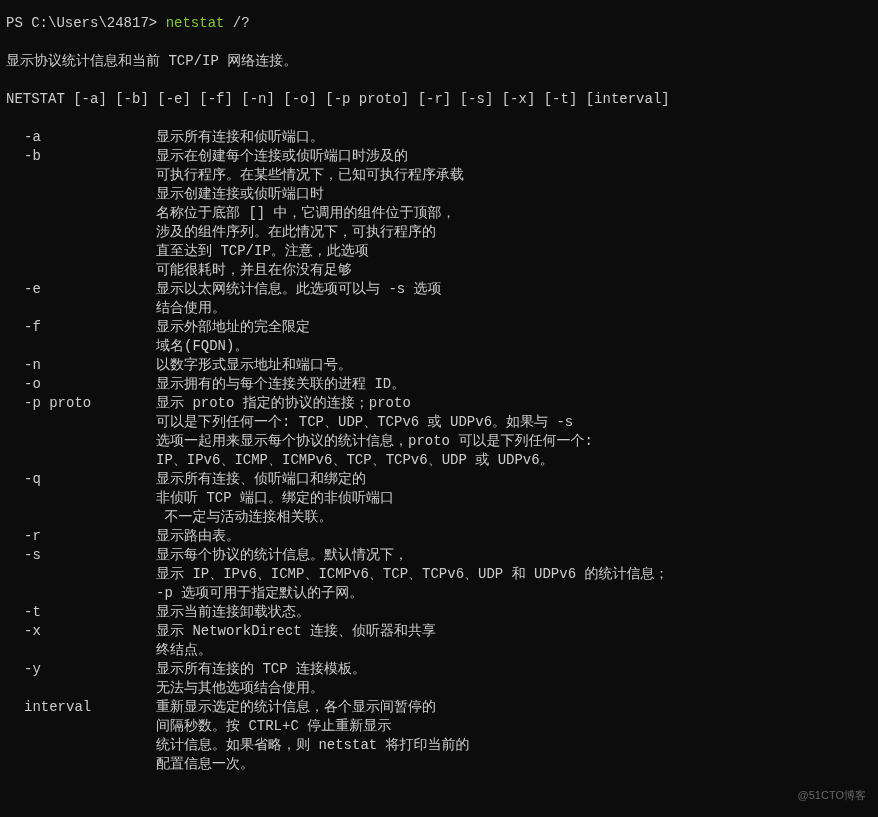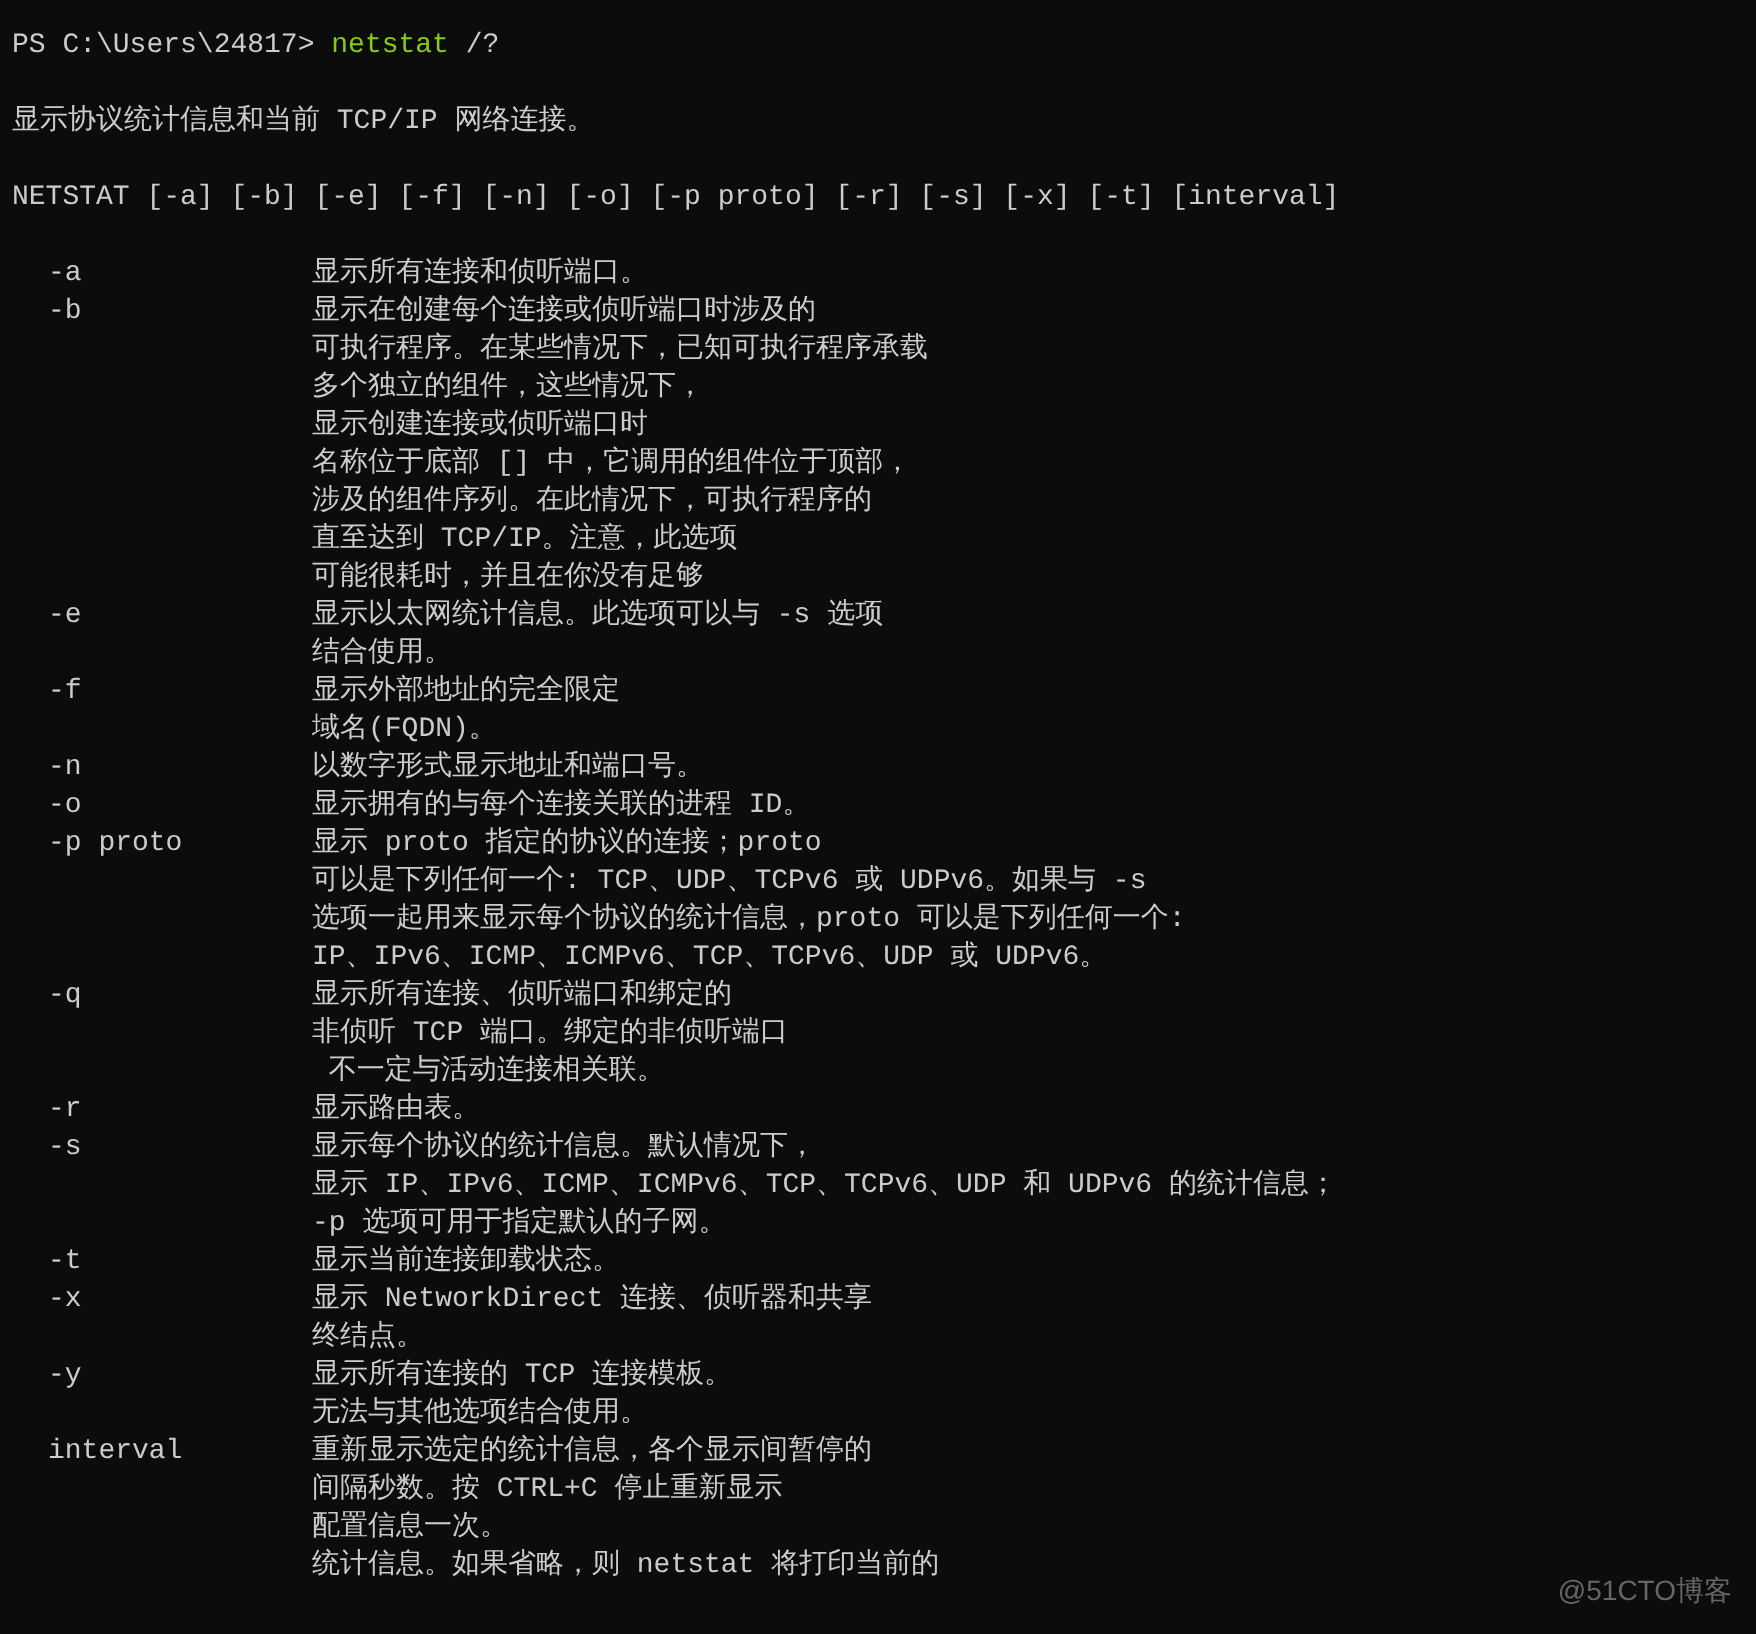--- a/index.html
+++ b/index.html
@@ -22,21 +22,21 @@
   .opt-row { display: flex; white-space: pre; }
   .opt-flag { width: 150px; padding-left: 18px; }
   .opt-text { flex: 1; }
   .cont-row { display: flex; white-space: pre; }
   .cont-pad { width: 150px; }
   .watermark {
     position: absolute;
     right: 12px;
     bottom: 12px;
     color: #666;
-    font-size: 14px;
+    font-size: 11px;
     font-family: -apple-system, sans-serif;
   }
 </style>
 </head>
 <body>
 
 <div>
 
   <div class="prompt-line"><span>PS C:\Users\24817&gt; </span><span class="prompt-cmd">netstat</span><span> /?</span></div>
 
@@ -47,21 +47,21 @@
   <div class="blank"></div>
 
   <div class="desc-line">NETSTAT [-a] [-b] [-e] [-f] [-n] [-o] [-p proto] [-r] [-s] [-x] [-t] [interval]</div>
 
   <div class="blank"></div>
 
   <div class="opt-row"><span class="opt-flag">-a</span><span class="opt-text">显示所有连接和侦听端口。</span></div>
 
   <div class="opt-row"><span class="opt-flag">-b</span><span class="opt-text">显示在创建每个连接或侦听端口时涉及的</span></div>
   <div class="cont-row"><span class="cont-pad"></span><span class="opt-text">可执行程序。在某些情况下，已知可执行程序承载</span></div>
-  <div class="cont-row"><span class="cont-pad"></span><span class="opt-text">多个独立的组件，这些情况下，</span></div>
+  <div class="cont-row"><span class="cont-pad"></span></div>
   <div class="cont-row"><span class="cont-pad"></span><span class="opt-text">显示创建连接或侦听端口时</span></div>
   <div class="cont-row"><span class="cont-pad"></span><span class="opt-text">名称位于底部 [] 中，它调用的组件位于顶部，</span></div>
   <div class="cont-row"><span class="cont-pad"></span><span class="opt-text">涉及的组件序列。在此情况下，可执行程序的</span></div>
   <div class="cont-row"><span class="cont-pad"></span><span class="opt-text">直至达到 TCP/IP。注意，此选项</span></div>
   <div class="cont-row"><span class="cont-pad"></span><span class="opt-text">可能很耗时，并且在你没有足够</span></div>
 
   <div class="opt-row"><span class="opt-flag">-e</span><span class="opt-text">显示以太网统计信息。此选项可以与 -s 选项</span></div>
   <div class="cont-row"><span class="cont-pad"></span><span class="opt-text">结合使用。</span></div>
 
   <div class="opt-row"><span class="opt-flag">-f</span><span class="opt-text">显示外部地址的完全限定</span></div>
@@ -89,18 +89,18 @@
   <div class="opt-row"><span class="opt-flag">-t</span><span class="opt-text">显示当前连接卸载状态。</span></div>
 
   <div class="opt-row"><span class="opt-flag">-x</span><span class="opt-text">显示 NetworkDirect 连接、侦听器和共享</span></div>
   <div class="cont-row"><span class="cont-pad"></span><span class="opt-text">终结点。</span></div>
 
   <div class="opt-row"><span class="opt-flag">-y</span><span class="opt-text">显示所有连接的 TCP 连接模板。</span></div>
   <div class="cont-row"><span class="cont-pad"></span><span class="opt-text">无法与其他选项结合使用。</span></div>
 
   <div class="opt-row"><span class="opt-flag">interval</span><span class="opt-text">重新显示选定的统计信息，各个显示间暂停的</span></div>
   <div class="cont-row"><span class="cont-pad"></span><span class="opt-text">间隔秒数。按 CTRL+C 停止重新显示</span></div>
+  <div class="cont-row"><span class="cont-pad"></span><span class="opt-text">统计信息。如果省略，则 netstat 将打印当前的</span></div>
   <div class="cont-row"><span class="cont-pad"></span><span class="opt-text">配置信息一次。</span></div>
-  <div class="cont-row"><span class="cont-pad"></span><span class="opt-text">统计信息。如果省略，则 netstat 将打印当前的</span></div>
 
 </div>
 
 <div class="watermark">@51CTO博客</div>
 
 </body></html>

